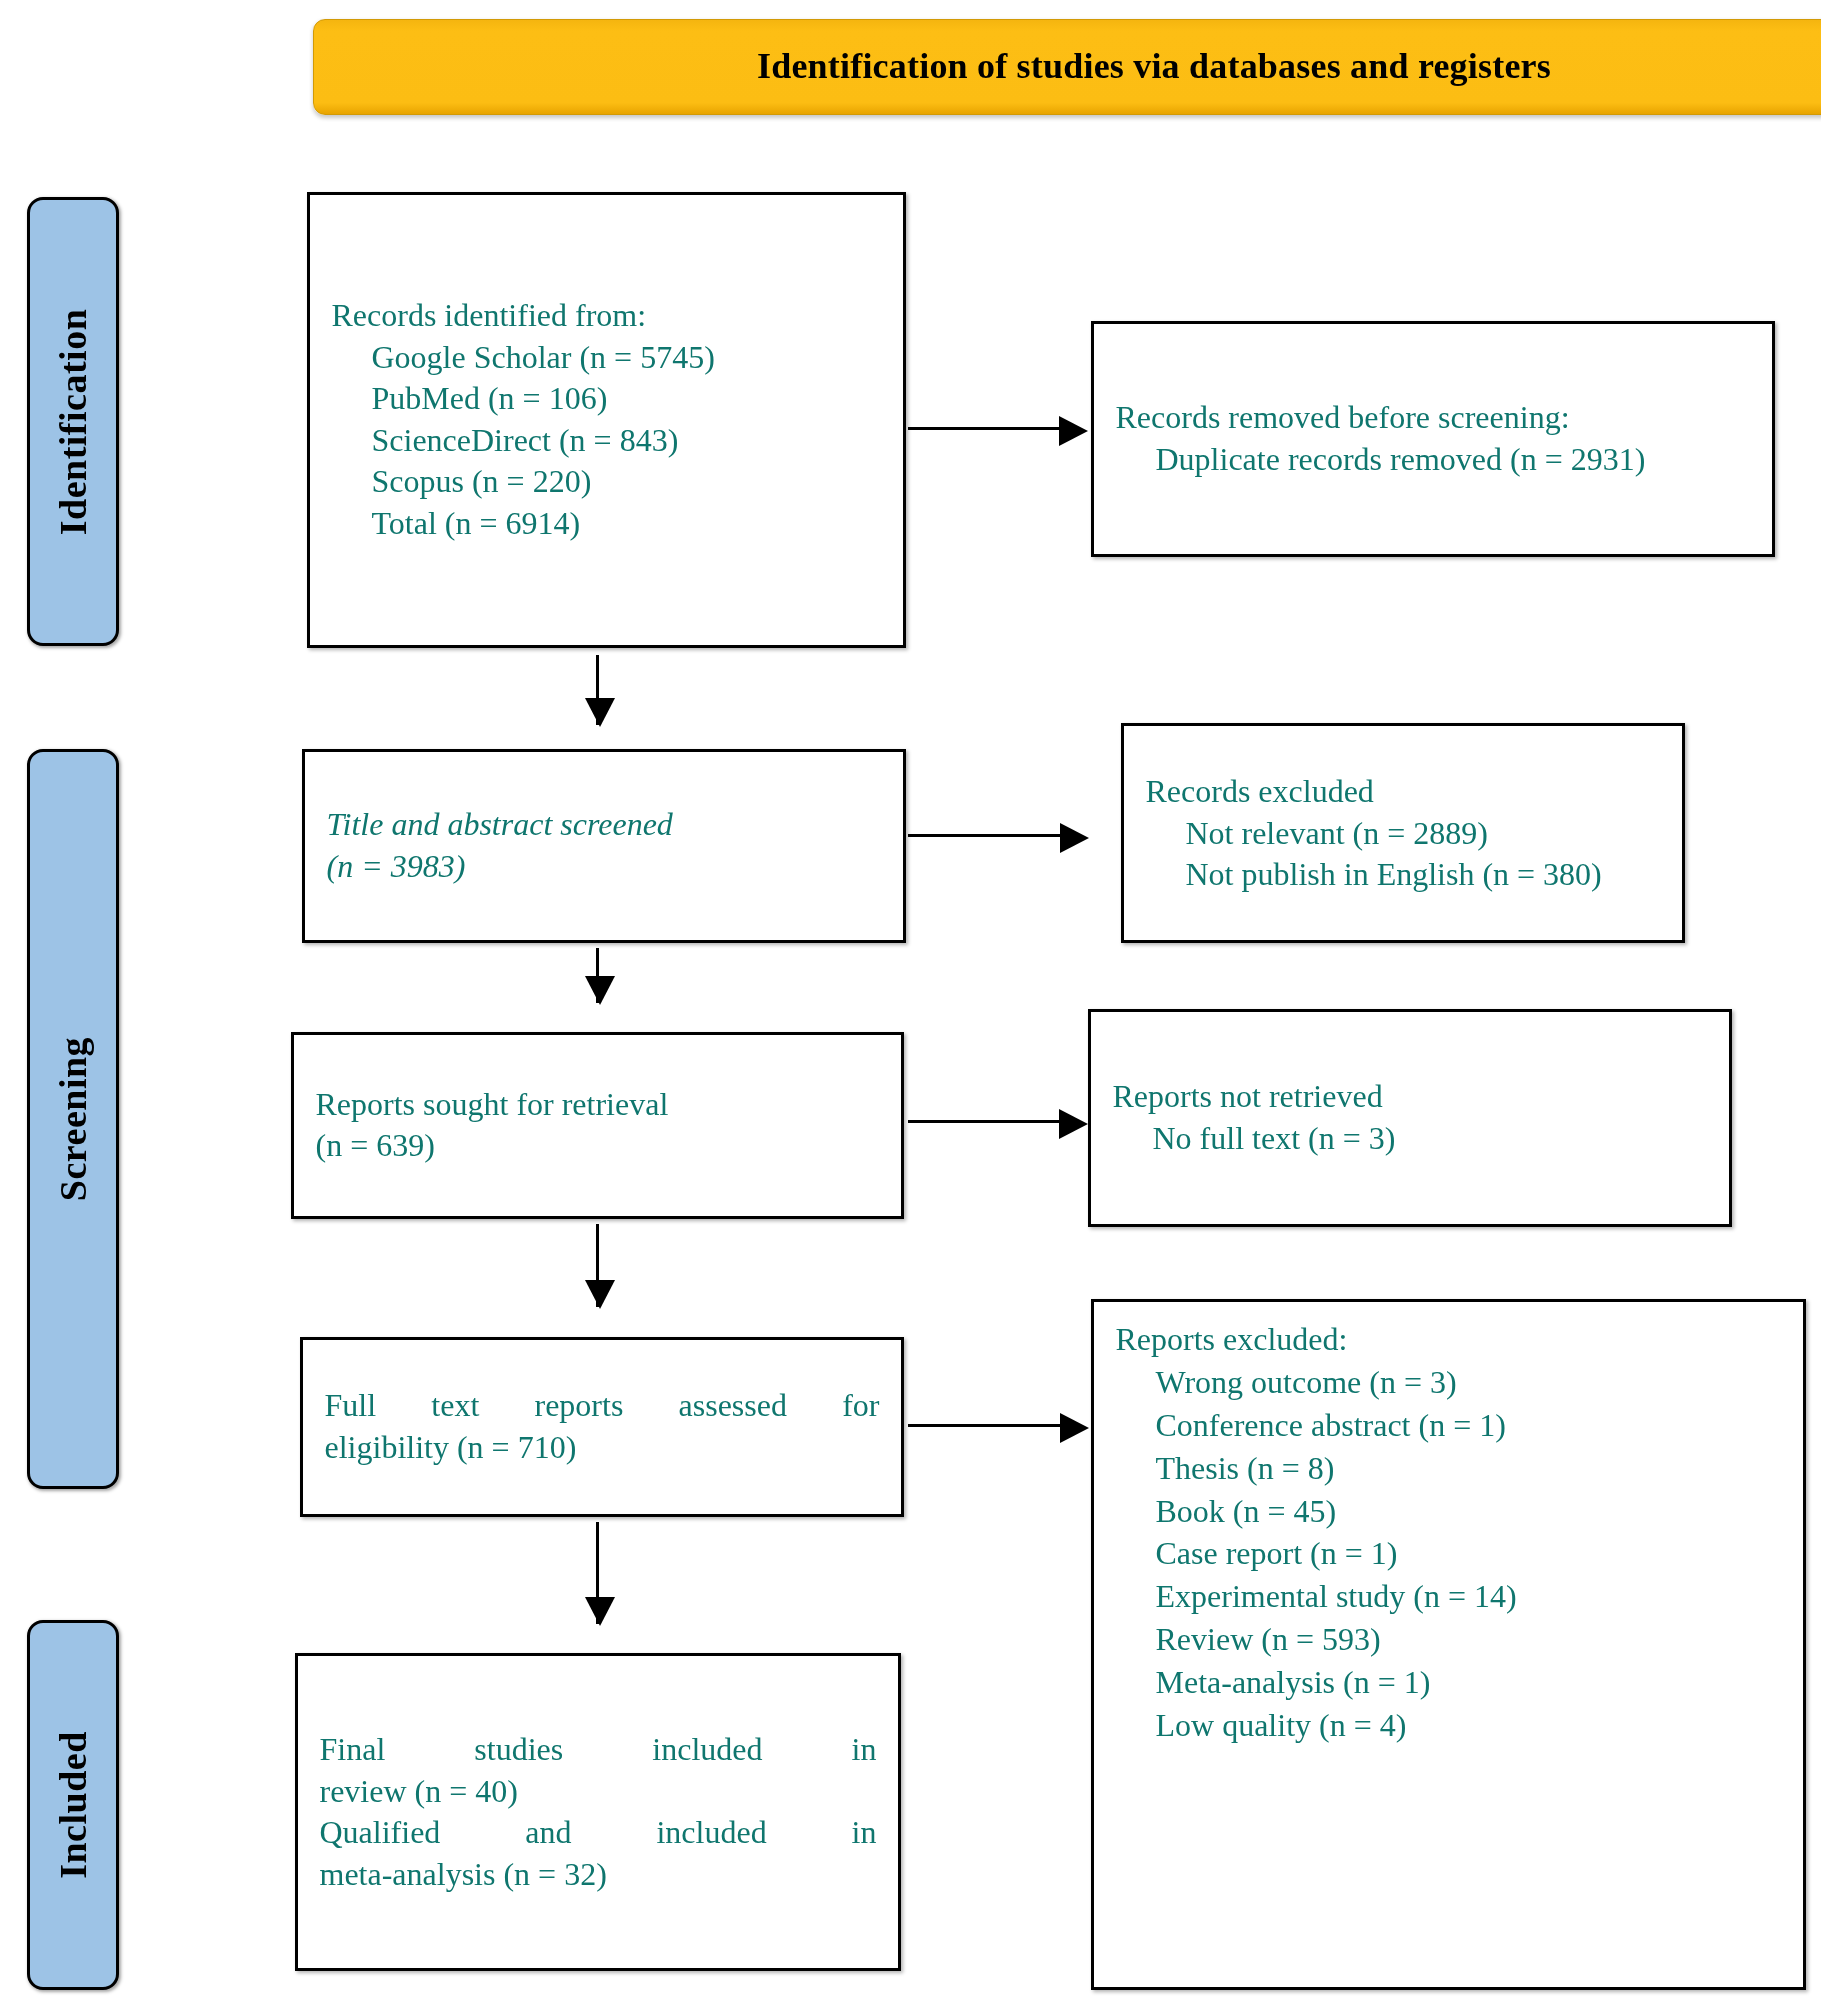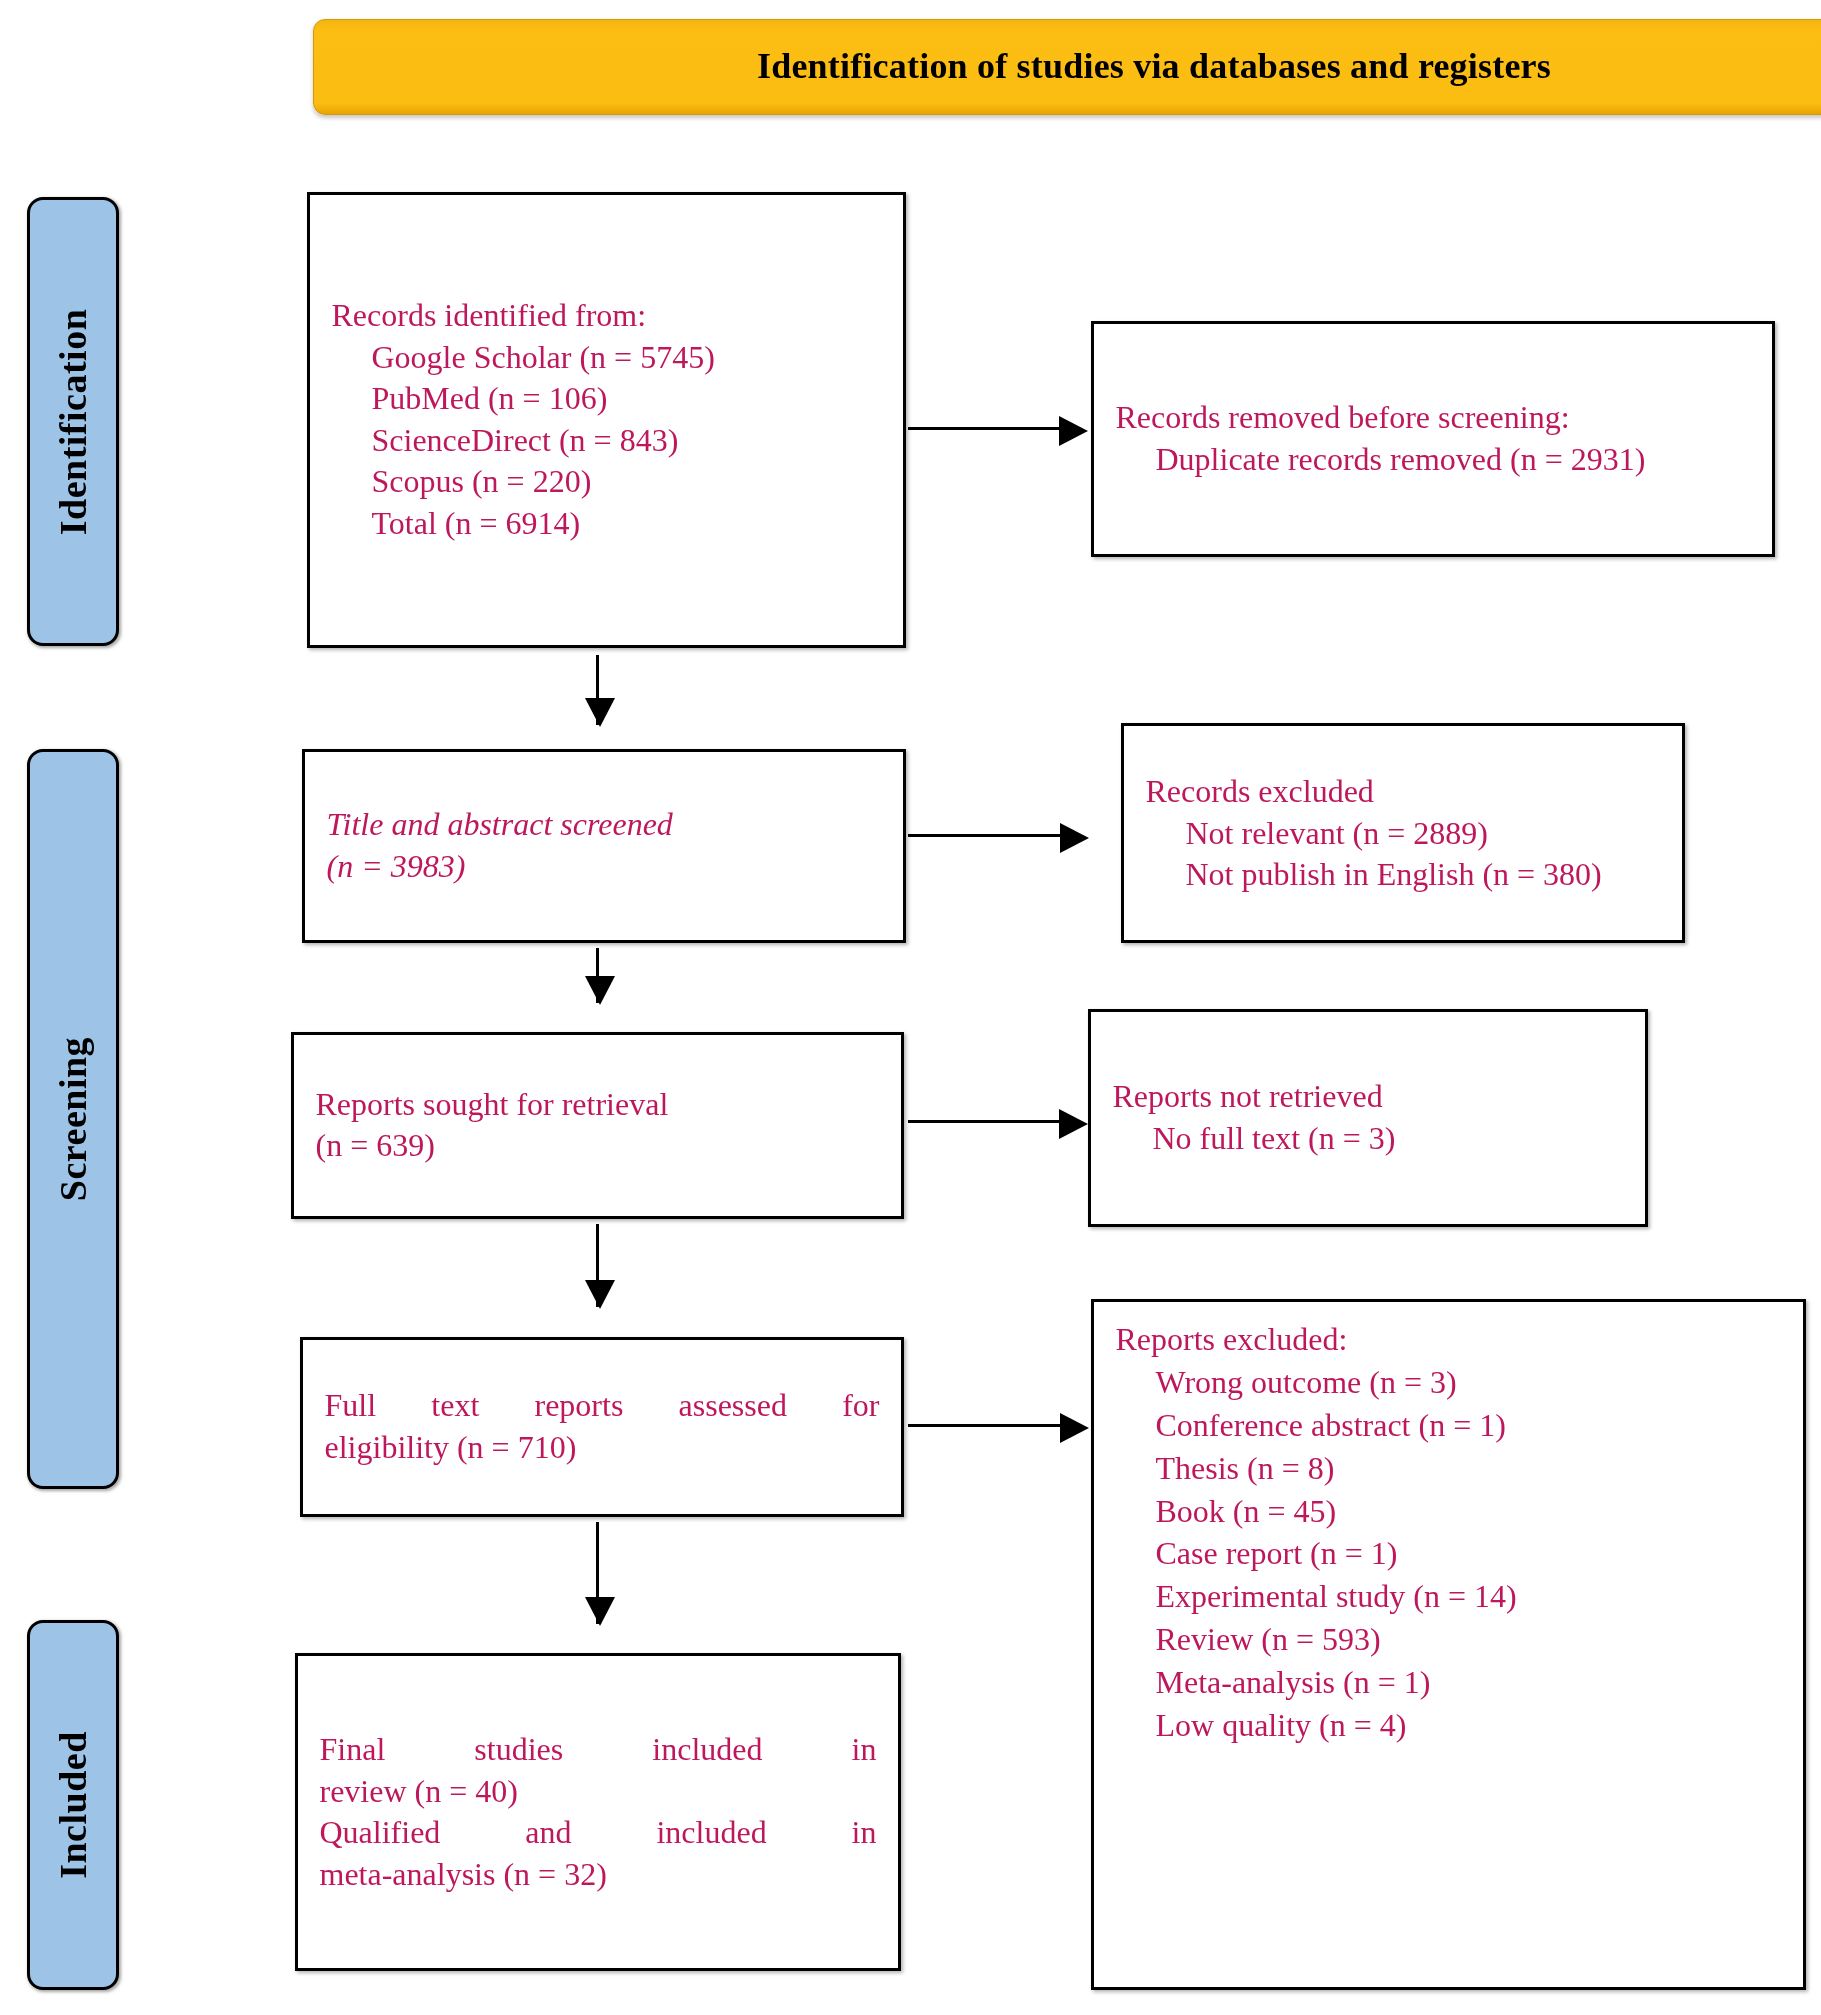--- a/index.html
+++ b/index.html
@@ -87,36 +87,36 @@
     right: 0;
     top: 50%;
     transform: translateY(-50%);
     padding: 0 21.5px;
     box-sizing: border-box;
   }
   .fbox p {
     margin: 0;
     font-size: 32px;
     line-height: 1.30;
-    color: #be185d;
+    color: #0f766e;
   }
   .fbox p.indent { padding-left: 40px; }
   .fbox p.justify { text-align: justify; text-align-last: justify; }
 
   
   #box-identified       { left: 307px;  top: 192px;  width: 599px; height: 456px; }
   #box-screened         { left: 302px;  top: 749px; width: 604px; height: 194px; font-style: italic; }
   #box-sought           { left: 291px;  top: 1032px; width: 613px; height: 187px; }
   #box-fulltext         { left: 300px;  top: 1337px; width: 604px; height: 180px; }
   #box-final            { left: 295px;  top: 1653px; width: 606px; height: 318px; }
 
   
   #box-removed          { left: 1091px; top: 321px;  width: 684px; height: 236px; }
   #box-excluded-screen  { left: 1121px; top: 723px; width: 564px; height: 220px; padding-left: 32px; }
-  #box-not-retrieved    { left: 1088px; top: 1009px; width: 560px; height: 218px; }
+  #box-not-retrieved    { left: 1088px; top: 1009px; width: 644px; height: 218px; }
   #box-reports-excluded { left: 1091px; top: 1299px; width: 715px; height: 691px; }
 
   #box-reports-excluded .inner { top: 0; transform: none; padding-top: 16px; }
   #box-reports-excluded p { line-height: 1.34; }
 
   
   .arrow-v {
     position: absolute;
     width: 0;
     border-left: 3.3px solid #000000;

